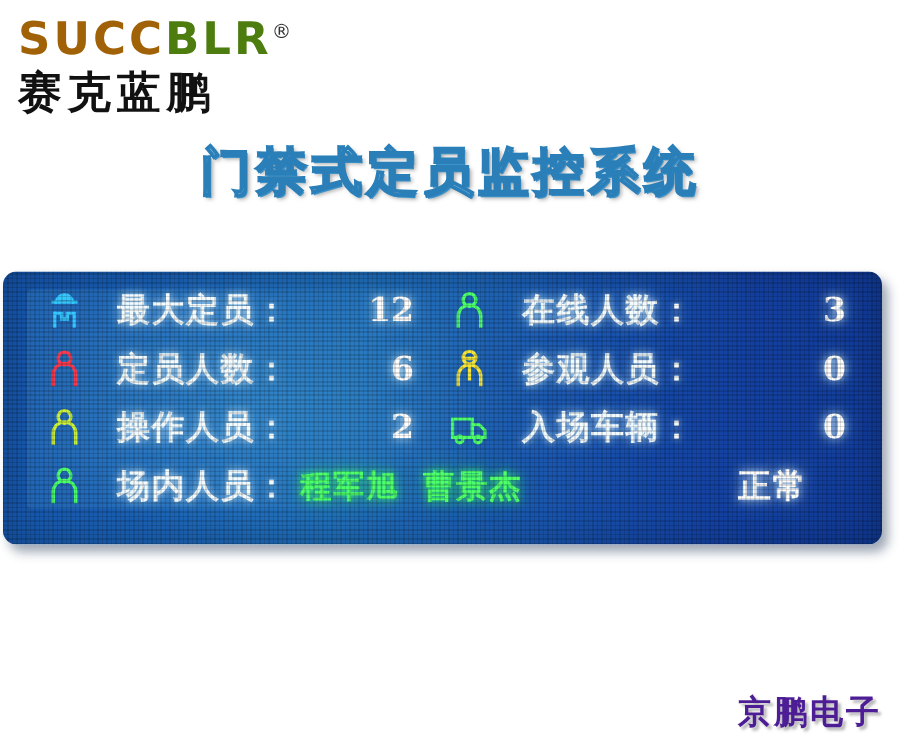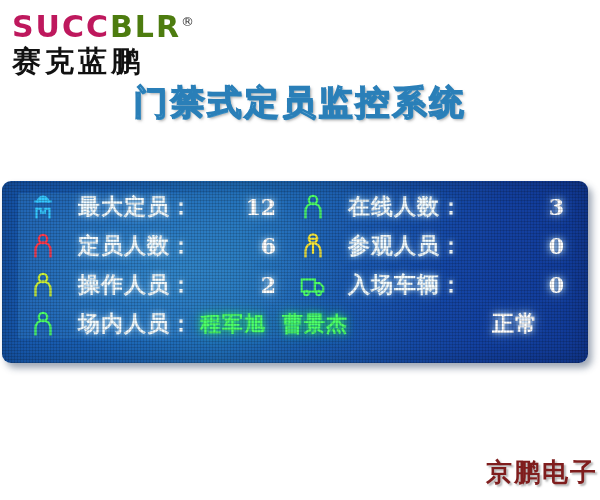--- a/index.html
+++ b/index.html
@@ -24,21 +24,21 @@
     height: 70px;
   }
   #logo-wordmark {
     font-family: "DejaVu Sans", sans-serif;
     font-weight: bold;
     font-size: 30px;
     letter-spacing: 2px;
     line-height: 32px;
     white-space: nowrap;
   }
-  .wm-red { color: #be185d; }
+  .wm-red { color: #a16207; }
   .wm-blue { color: #4d7c0f; }
   #logo-reg {
     font-size: 13px;
     vertical-align: super;
     color: #333;
     font-weight: normal;
     letter-spacing: 0;
   }
   #logo-chinese {
     font-family: "DejaVu Sans", sans-serif;
@@ -48,21 +48,21 @@
     letter-spacing: 4px;
     line-height: 34px;
     margin-top: 1px;
     white-space: nowrap;
   }
 
   
   #page-title {
     position: absolute;
     left: 0;
-    top: 80px;
+    top: 92px;
     width: 600px;
     text-align: center;
     font-family: "DejaVu Sans", sans-serif;
     font-weight: bold;
     font-size: 34px;
     letter-spacing: 3px;
     color: #bfeaff;
     -webkit-text-stroke: 1.4px #2a7fb8;
     text-shadow:
       1px 1px 0 #3d93c9,
@@ -194,27 +194,27 @@
     font-size: 22px;
     letter-spacing: 1px;
     color: #ffffff;
     text-shadow: 0 0 6px rgba(220,245,255,0.95), 0 0 14px rgba(160,215,255,0.6);
     white-space: nowrap;
   }
 
   
   #footer-brand {
     position: absolute;
-    right: 2px;
+    right: 12px;
     bottom: 10px;
     font-family: "DejaVu Sans", sans-serif;
     font-weight: bold;
-    font-size: 26px;
+    font-size: 22px;
     letter-spacing: 2px;
-    color: #7f1d1d;
+    color: #4c1d95;
     text-shadow: 2px 2px 2px rgba(120,120,120,0.55);
     white-space: nowrap;
   }
 </style>
 </head>
 <body>
 
 <div id="logo-block">
   <div id="logo-wordmark">
     <span class="wm-red">SUCC</span><span class="wm-blue">BLR</span><span id="logo-reg">®</span>

